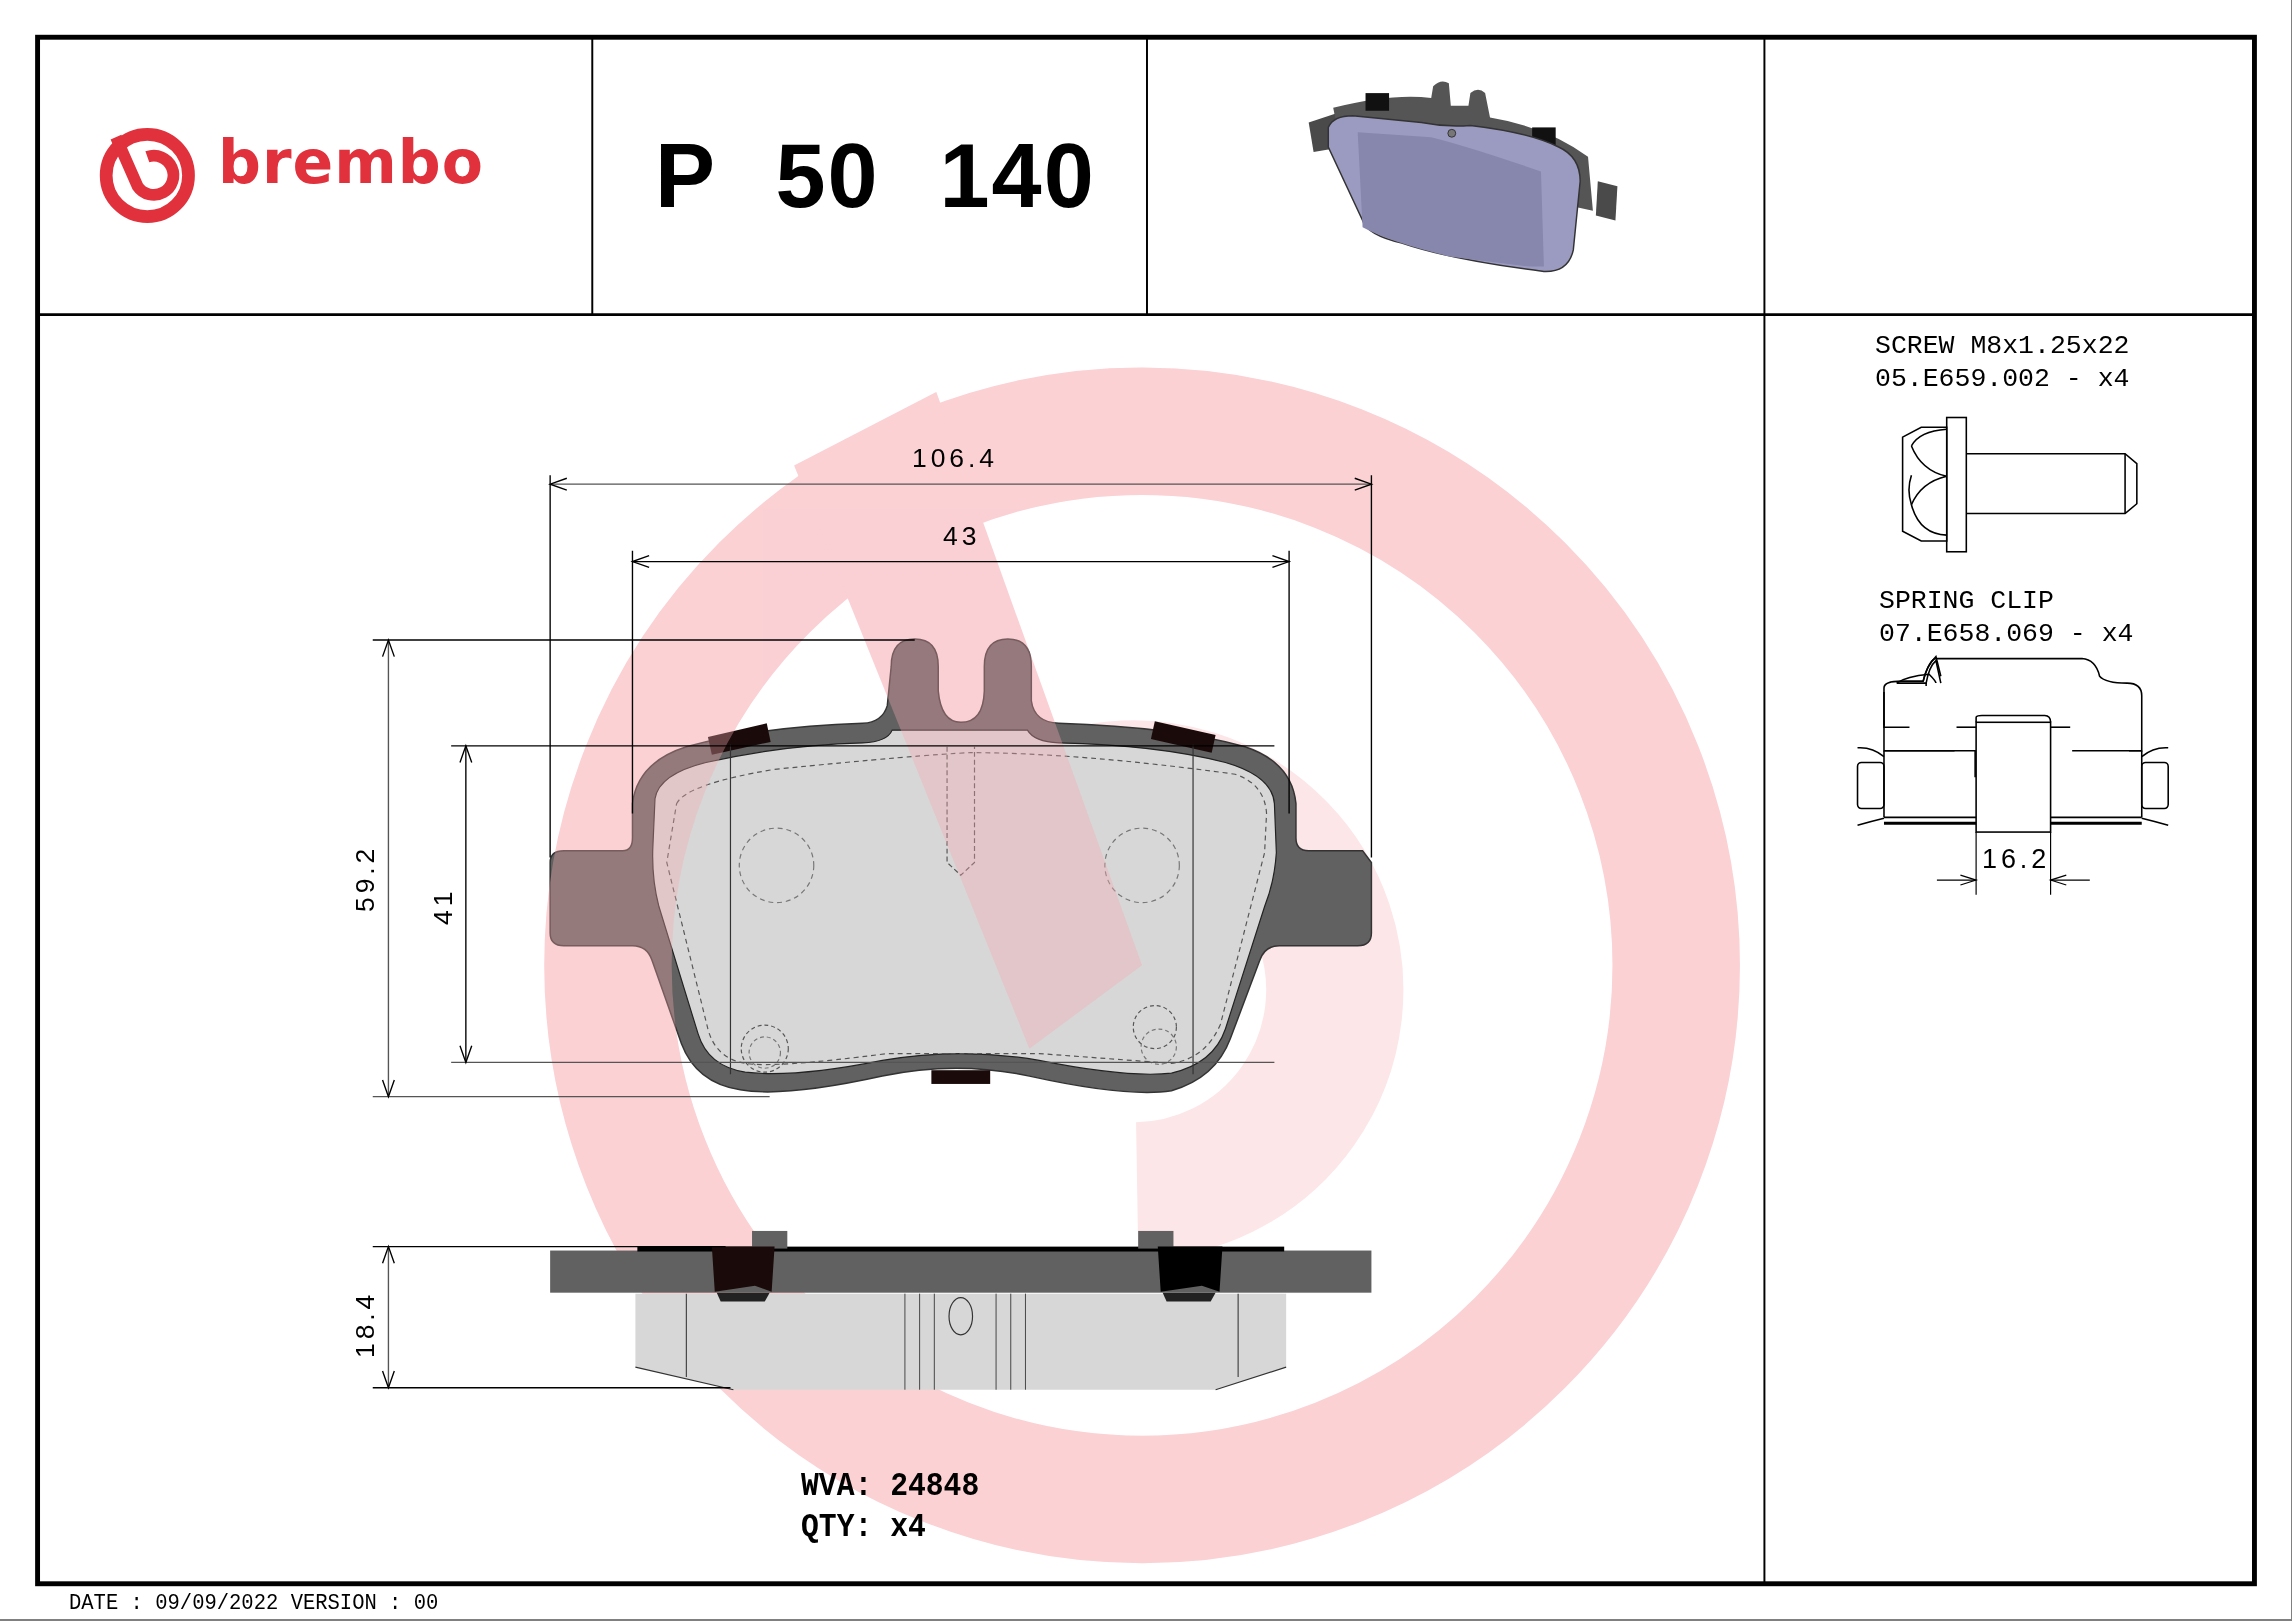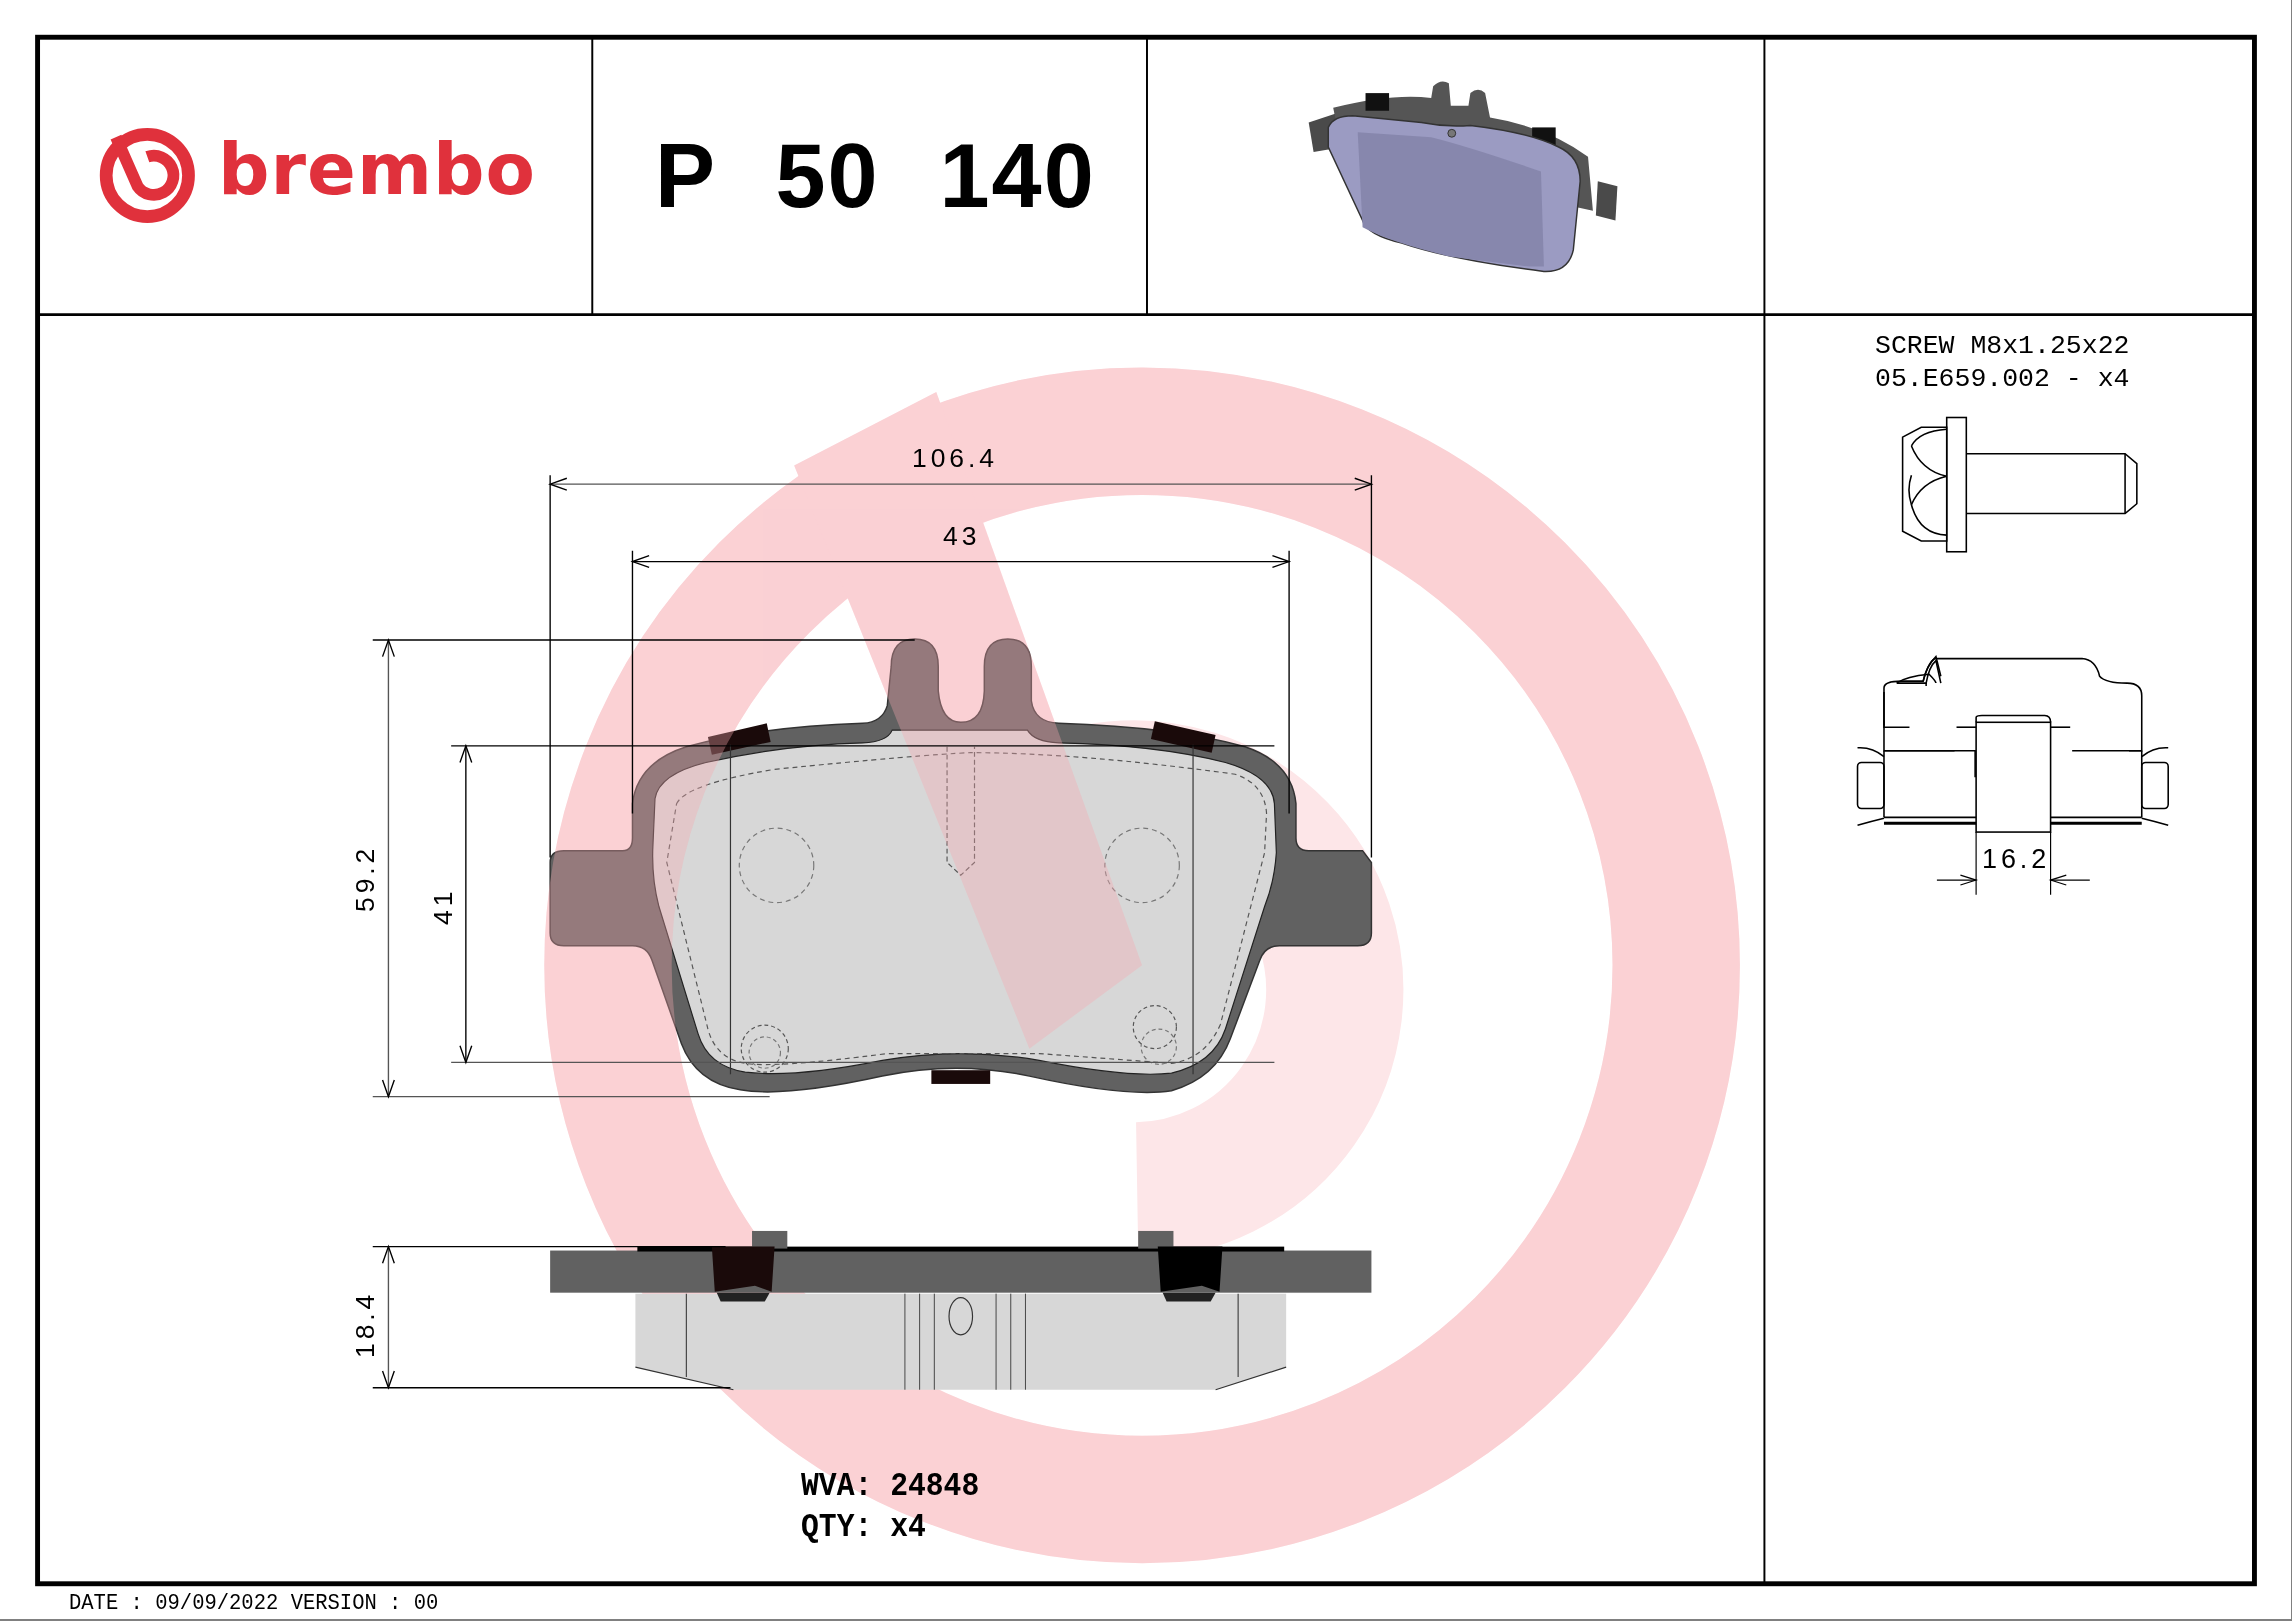--- a/index.html
+++ b/index.html
@@ -6,21 +6,21 @@
   body { width: 2293px; height: 1621px; position: relative; overflow: hidden; }
   .page { position: absolute; left: 0; top: 0; width: 2291px; height: 1619px; border-right: 2px solid #808080; border-bottom: 2px solid #808080; background: #fff; }
   svg.sheet { position: absolute; left: 0; top: 0; }
   .txt { position: absolute; white-space: nowrap; color: #000; }
   .title-num { font-family: "Liberation Sans", sans-serif; font-weight: bold; font-size: 90px; letter-spacing: 2px; word-spacing: 33px; }
   .partnum { font-family: "Liberation Sans", sans-serif; font-size: 65px; letter-spacing: 2.9px; }
   .dim { font-family: "Liberation Sans", sans-serif; font-size: 26.5px; letter-spacing: 3.9px; }
   .comp { font-family: "Liberation Mono", monospace; font-size: 26.5px; line-height: 33px; letter-spacing: 0px; }
   .wva { font-family: "Liberation Mono", monospace; font-weight: bold; font-size: 33px; line-height: 41px; transform: scaleX(0.9); transform-origin: left top; }
   .footer { font-family: "Liberation Mono", monospace; font-size: 21.6px; transform: scaleX(0.95); transform-origin: left top; }
-  .brand-word { font-family: "DejaVu Sans", sans-serif; font-weight: bold; font-size: 72px; color: #e0313c; letter-spacing: 1px; }
+  .brand-word { font-family: "DejaVu Sans", sans-serif; font-weight: bold; font-size: 60px; color: #e0313c; letter-spacing: 1px; }
   .vert { transform-origin: left top; }
 </style>
 </head>
 <body>
 
 <div class="page">
 
   <svg class="sheet" width="2293" height="1621" viewBox="0 0 2339 1654" xmlns="http://www.w3.org/2000/svg">
 
     <g>
@@ -207,20 +207,24 @@
   </div>
   <div class="txt wva" style="left:801px; top:1507px;">
     <span>QTY:</span>
     <span>x4</span>
   </div>
 
   <div class="txt comp" style="left:1875px; top:330px;">
     <div>SCREW M8x1.25x22</div>
     <div>05.E659.002 - x4</div>
   </div>
+  <div class="txt comp" style="left:1879px; top:585px;">
+    <div>SPRING CLIP</div>
+    <div>07.E658.069 - x4</div>
+  </div>
   <div class="txt dim" style="left:1982px; top:844px; font-size:27px;">16.2</div>
 
   <div class="txt footer" style="left:69px; top:1591px;">
     <span>DATE :</span>
     <span>09/09/2022</span>
     <span>VERSION :</span>
     <span>00</span>
   </div>
 </div>
 

